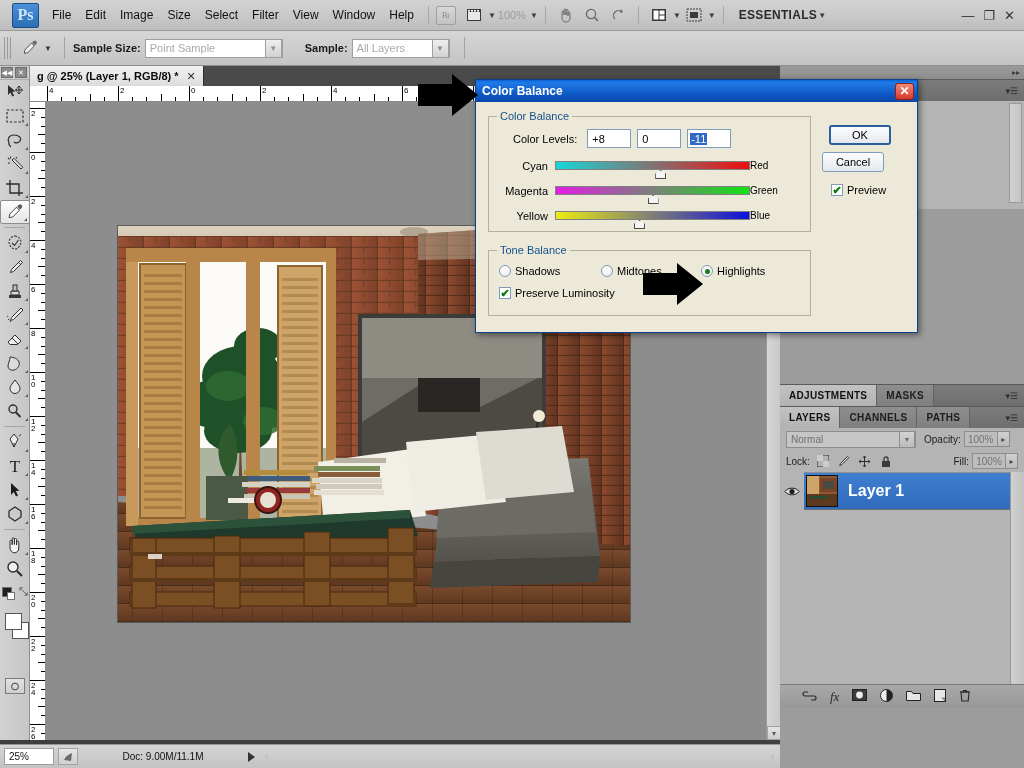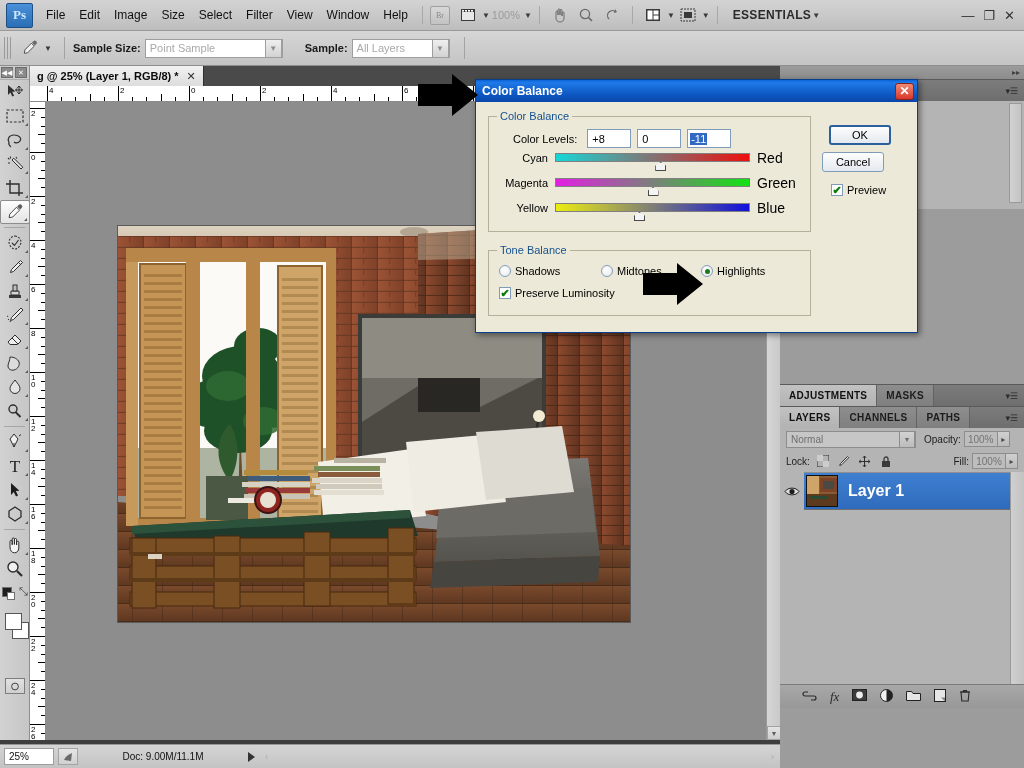--- a/index.html
+++ b/index.html
@@ -14,24 +14,24 @@
   #app { position: relative; width: 1024px; height: 768px; }
 
   
   #menubar {
     position: absolute; left: 0; top: 0; width: 1024px; height: 31px;
     background: linear-gradient(to bottom,#d3d3d3 0%,#c8c8c8 55%,#bdbdbd 100%);
     border-bottom: 1px solid #9a9a9a;
     display: flex; align-items: center;
   }
   #ps-logo {
-    width: 27px; height: 25px; margin-left: 6px; margin-right: 6px;
+    width: 27px; height: 25px; margin-left: 12px; margin-right: 6px;
     background: linear-gradient(to bottom,#4a90d9,#2a6fb5);
     border: 1px solid #1d4f85; border-radius: 2px;
-    color:#cfe6ff; font-weight: bold; font-size: 13px;
+    color:#cfe6ff; font-weight: bold; font-size: 16px;
     display: flex; align-items: center; justify-content: center;
     font-family: "Liberation Serif", serif;
   }
   .menu-item {
     padding: 4px 7px; font-size: 12px; color: #111; cursor: default;
     white-space: nowrap;
   }
   .mb-sep { width:1px; height:18px; background:#a8a8a8; margin:0 7px; }
   .tb-icon {
     width: 22px; height: 20px; margin: 0 2px;
@@ -280,21 +280,21 @@
     padding:0 3px; font-size:11px; color:#15518f;
   }
   .lvl-input {
     width:44px;height:19px;border:1px solid #7f9db9;background:#fff;
     font-size:11px;color:#000;display:flex;align-items:center;padding-left:4px;
   }
   .lvl-input.sel { color:#fff; }
   .lvl-input.sel span { background:#316ac5; padding:0 1px; }
   .slider-row { display:flex; align-items:center; height:25px; }
   .sl-lab-l { width:62px; text-align:right; font-size:11px; color:#000; padding-right:7px; }
-  .sl-lab-r { font-size:14px; color:#000; padding-left:7px; }
+  .sl-lab-r { font-size:10px; color:#000; }
   .sl-track { position:relative; width:195px; height:9px; border:1px solid #808080; }
   .sl-thumb {
     position:absolute; top:8px; width:11px;height:9px;
     background:#f4f4f4; border:1px solid #4a4a4a;
     clip-path: polygon(50% 0%, 100% 42%, 100% 100%, 0% 100%, 0% 42%);
   }
   .radio {
     width:12px;height:12px;border-radius:50%;
     background:radial-gradient(circle at 40% 35%,#ffffff,#e8e8e8);
     border:1px solid #7f9db9; display:flex;align-items:center;justify-content:center;
@@ -1173,21 +1173,21 @@
 
       <div style="position:absolute; left:24px; top:12px; display:flex; align-items:center;">
         <span style="font-size:11px;color:#000;">Color Levels:</span>
         <div class="lvl-input" style="margin-left:10px;">+8</div>
         <div class="lvl-input" style="margin-left:6px;">0</div>
         <div class="lvl-input sel" style="margin-left:6px;padding-left:2px;">
           <span>-11</span>
         </div>
       </div>
 
-      <div style="position:absolute; left:4px; top:28px;">
+      <div style="position:absolute; left:4px; top:36px;">
 
         <div class="slider-row">
           <span class="sl-lab-l">Cyan</span>
           <div class="sl-track" id="tr0" style="background: linear-gradient(to right, rgb(23, 215, 215), rgb(238, 14, 14));">
             <div class="sl-thumb" id="th0" style="left: calc(54% - 5px);"></div>
           </div>
           <span class="sl-lab-r">Red</span>
         </div>
 
         <div class="slider-row">

